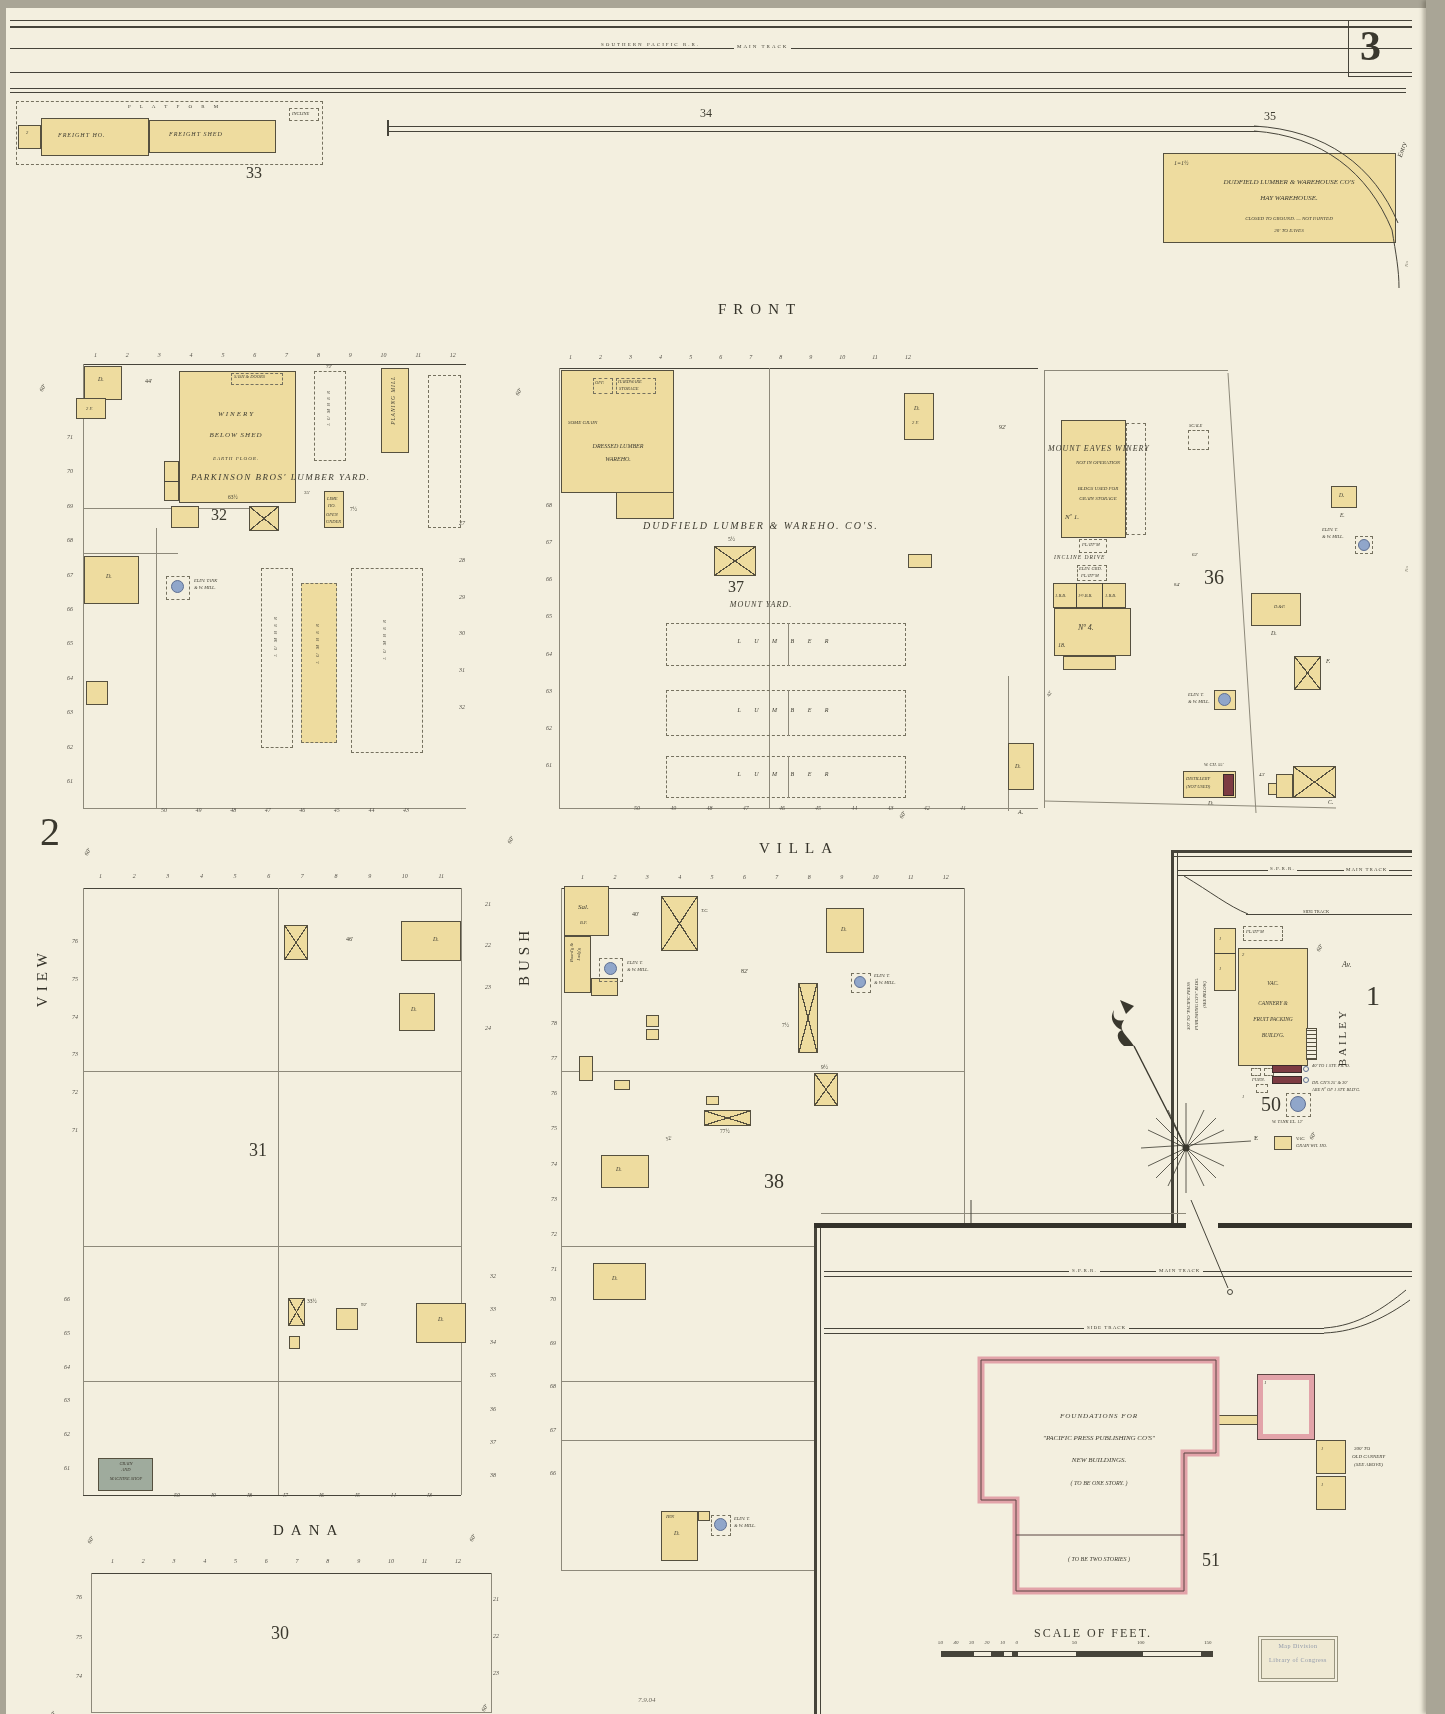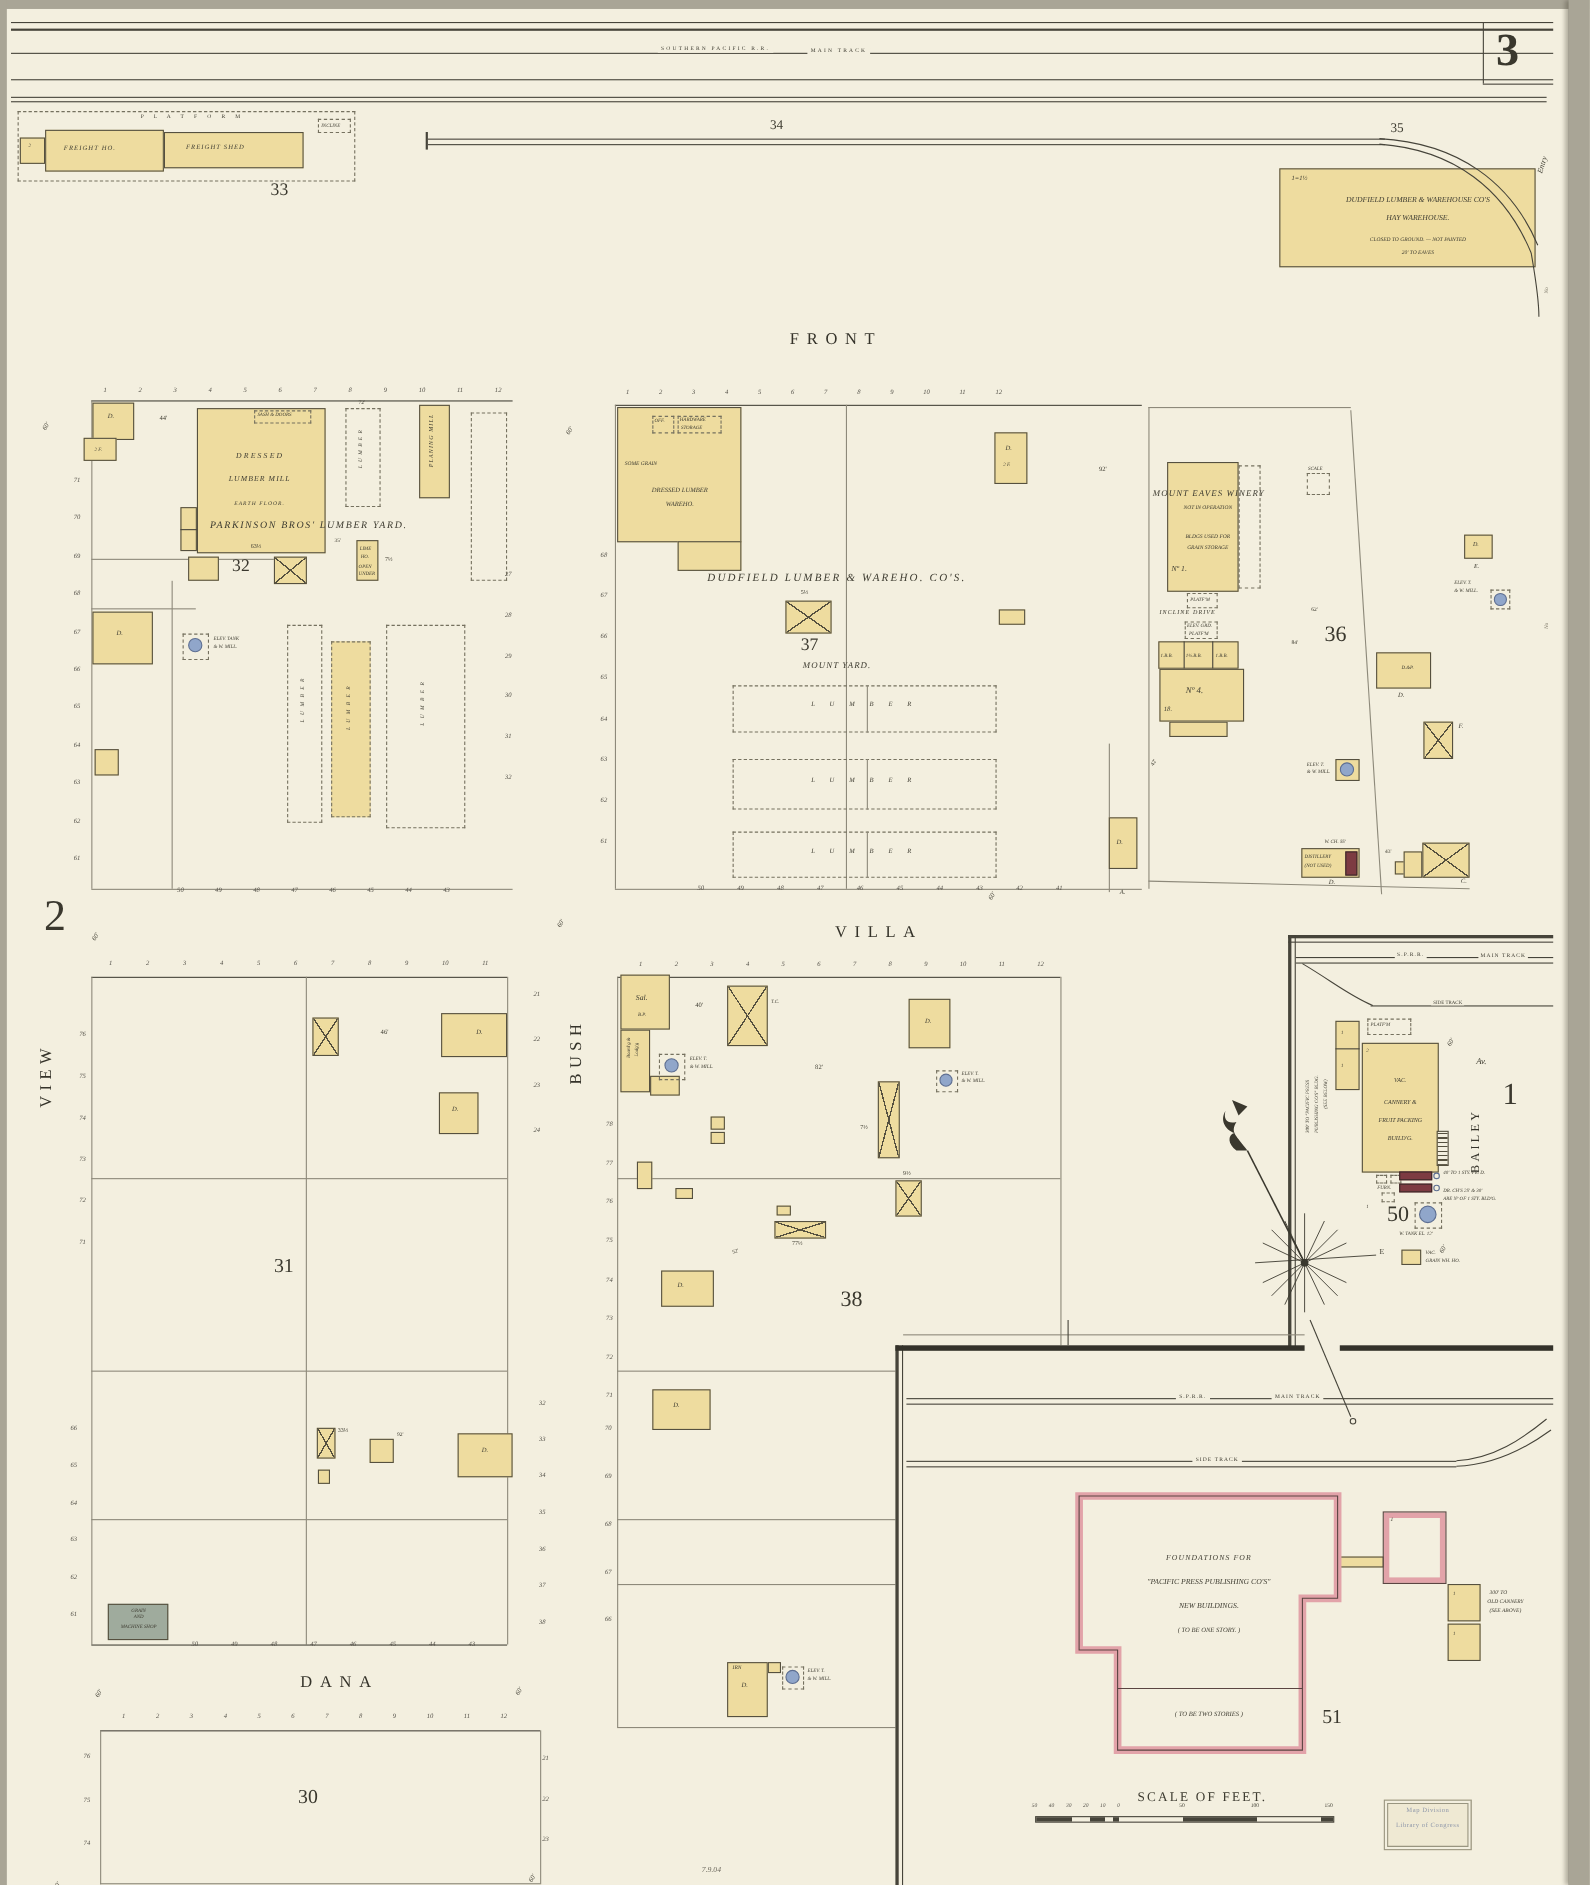--- a/index.html
+++ b/index.html
@@ -159,22 +159,22 @@
 
   <div class="bldg" style="left:78px;top:358px;width:38px;height:34px;"></div>
   <div class="bldg" style="left:70px;top:390px;width:30px;height:21px;"></div>
   <div class="t t6" style="left:92px;top:368px;">D.</div>
   <div class="t t45" style="left:80px;top:398px;">2 F.</div>
   <div class="t t6 u" style="left:139px;top:370px;">44'</div>
 
   <div class="bldg" style="left:173px;top:363px;width:117px;height:132px;"></div>
   <div class="dash" style="left:225px;top:365px;width:52px;height:12px;"></div>
   <div class="t t45" style="left:228px;top:366px;">SASH &amp; DOORS</div>
-  <div class="t t7 ctr" style="left:188px;top:402px;width:85px;letter-spacing:2px;">DRESSED</div>
-  <div class="t t7 ctr" style="left:185px;top:423px;width:90px;letter-spacing:1px;">LUMBER  MILL</div>
+  <div class="t t7 ctr" style="left:188px;top:402px;width:85px;letter-spacing:2px;">WINERY</div>
+  <div class="t t7 ctr" style="left:185px;top:423px;width:90px;letter-spacing:1px;">BELOW  SHED</div>
   <div class="t t5 ctr" style="left:190px;top:448px;width:80px;letter-spacing:1px;">EARTH  FLOOR.</div>
   <div class="bldg" style="left:158px;top:453px;width:15px;height:40px;"></div>
   <div class="hl" style="left:158px;top:473px;width:15px;"></div>
   <div class="bldg" style="left:165px;top:498px;width:28px;height:22px;"></div>
   <div class="t t9" style="left:185px;top:464px;letter-spacing:1.5px;">PARKINSON  BROS'  LUMBER  YARD.</div>
 
   <div class="dash" style="left:308px;top:363px;width:32px;height:90px;"></div>
   <div class="t t5 vtxt" style="left:320px;top:380px;letter-spacing:3px;">LUMBER</div>
   <div class="t t5 u" style="left:320px;top:356px;">72'</div>
   <div class="bldg" style="left:375px;top:360px;width:28px;height:85px;"></div>

